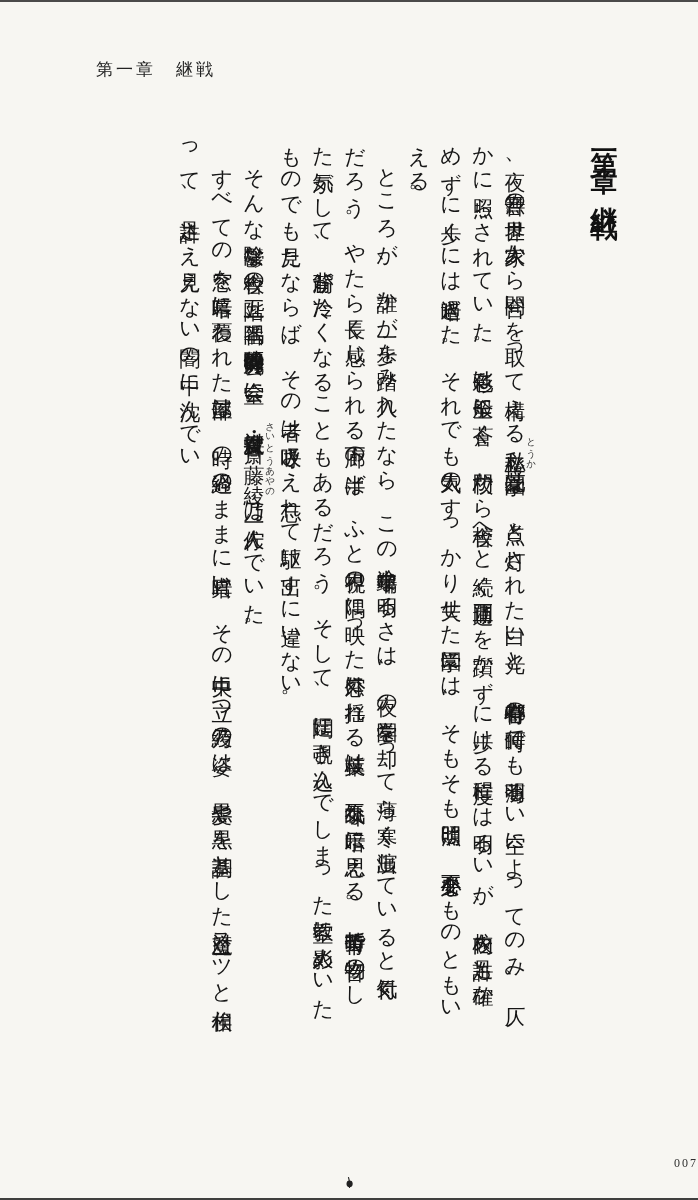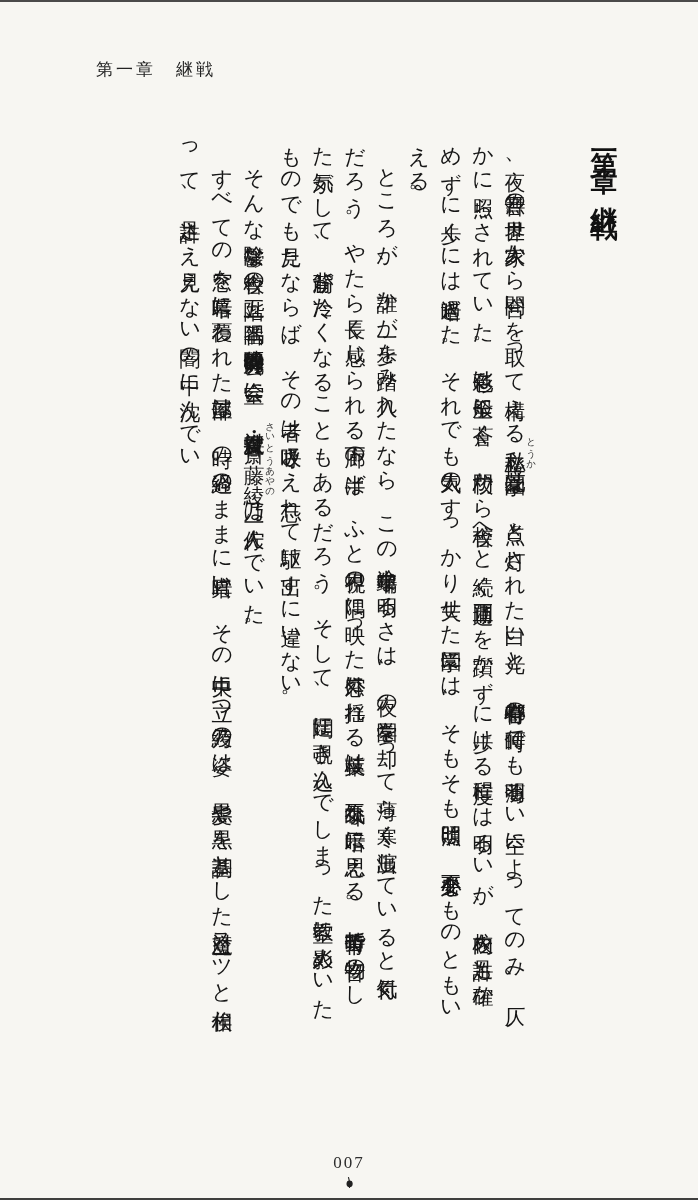--- a/index.html
+++ b/index.html
@@ -58,24 +58,25 @@
     color: #333;
   }
 
   .page-footer {
     position: absolute;
     bottom: 8px; left: 0; width: 100%;
     text-align: center;
   }
   .page-number {
     display: block;
-    font-size: 17px;
+    font-size: 12px;
     letter-spacing: 2px;
     color: #2e2e2e;
     line-height: 20px;
+    text-align: right;
   }
   .footer-ornament {
     display: inline-block;
     margin-top: 1px;
     line-height: 0;
   }
 </style>
 </head>
 <body>
 

